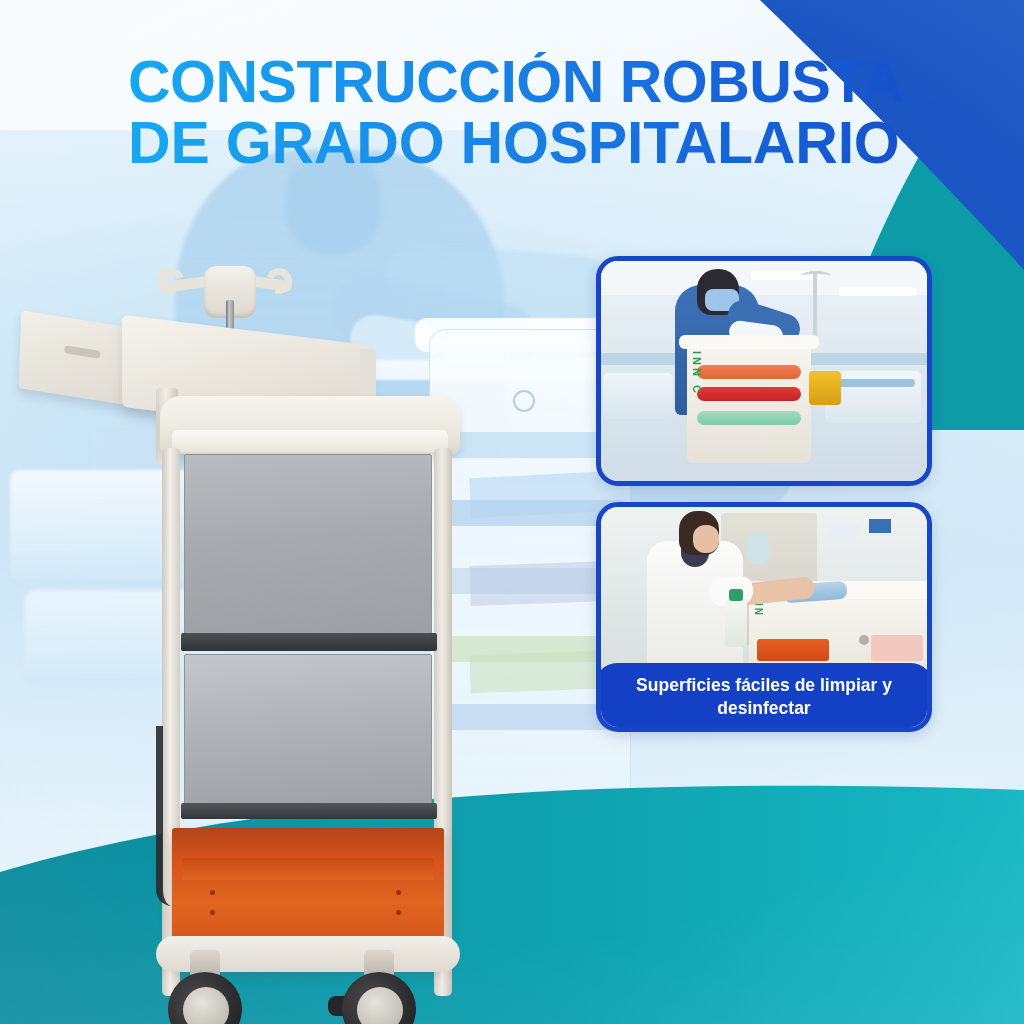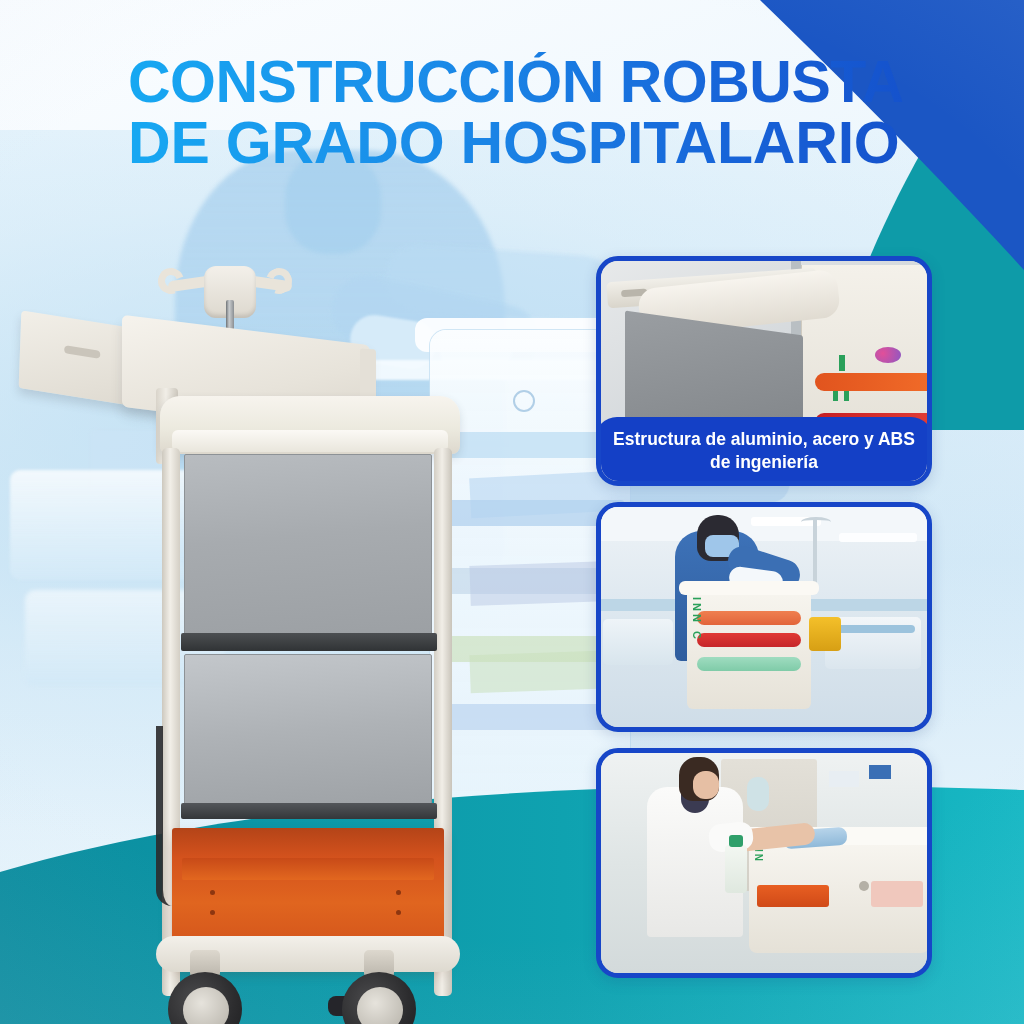--- a/index.html
+++ b/index.html
@@ -424,38 +424,20 @@
         <div class="stem"></div>
         <div class="brake"></div>
         <div class="tire"></div>
         <div class="hub"></div>
       </div>
     </div>
   </div>
 
   <div class="cards">
 
-    <div class="card">
-      <div class="photo p1">
-        <div class="tower"></div>
-        <div class="wallgap"></div>
-        <div class="shelf">
-          <div class="h1"></div>
-          <div class="h2"></div>
-        </div>
-        <div class="lid"></div>
-        <div class="panel"></div>
-        <div class="logo"></div>
-        <div class="letterI"></div>
-        <div class="letterN"></div>
-        <div class="stripe-o"></div>
-        <div class="stripe-r"></div>
-      </div>
-      <div class="badge">Estructura de aluminio, acero y ABS de ingeniería</div>
-    </div>
 
     <div class="card">
       <div class="photo p2">
         <div class="ceiling"></div>
         <div class="light1"></div>
         <div class="light2"></div>
         <div class="wallband"></div>
         <div class="bedL"></div>
         <div class="bed">
             <div class="rail"></div>
@@ -495,18 +477,19 @@
         <div class="coat"></div>
         <div class="collar"></div>
         <div class="head3"></div>
         <div class="face"></div>
         <div class="arm3"></div>
         <div class="sleeve"></div>
         <div class="bottle">
           <div class="cap"></div>
         </div>
       </div>
+      <div class="badge">Superficies fáciles de limpiar y desinfectar</div>
     </div>
 
   </div>
 
   <div class="vignette"></div>
 </div>
 
 </body></html>

